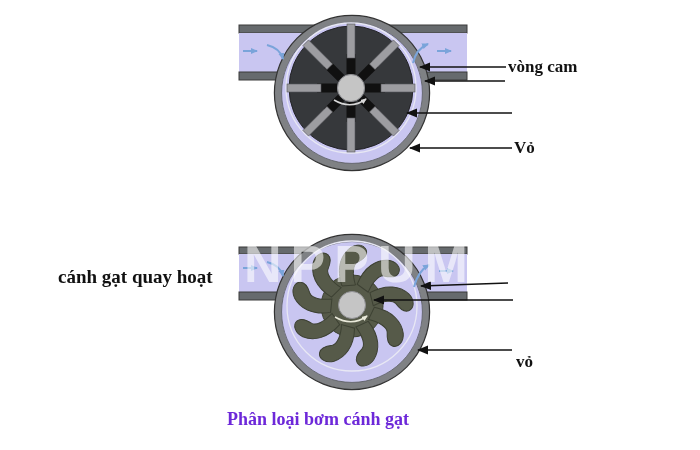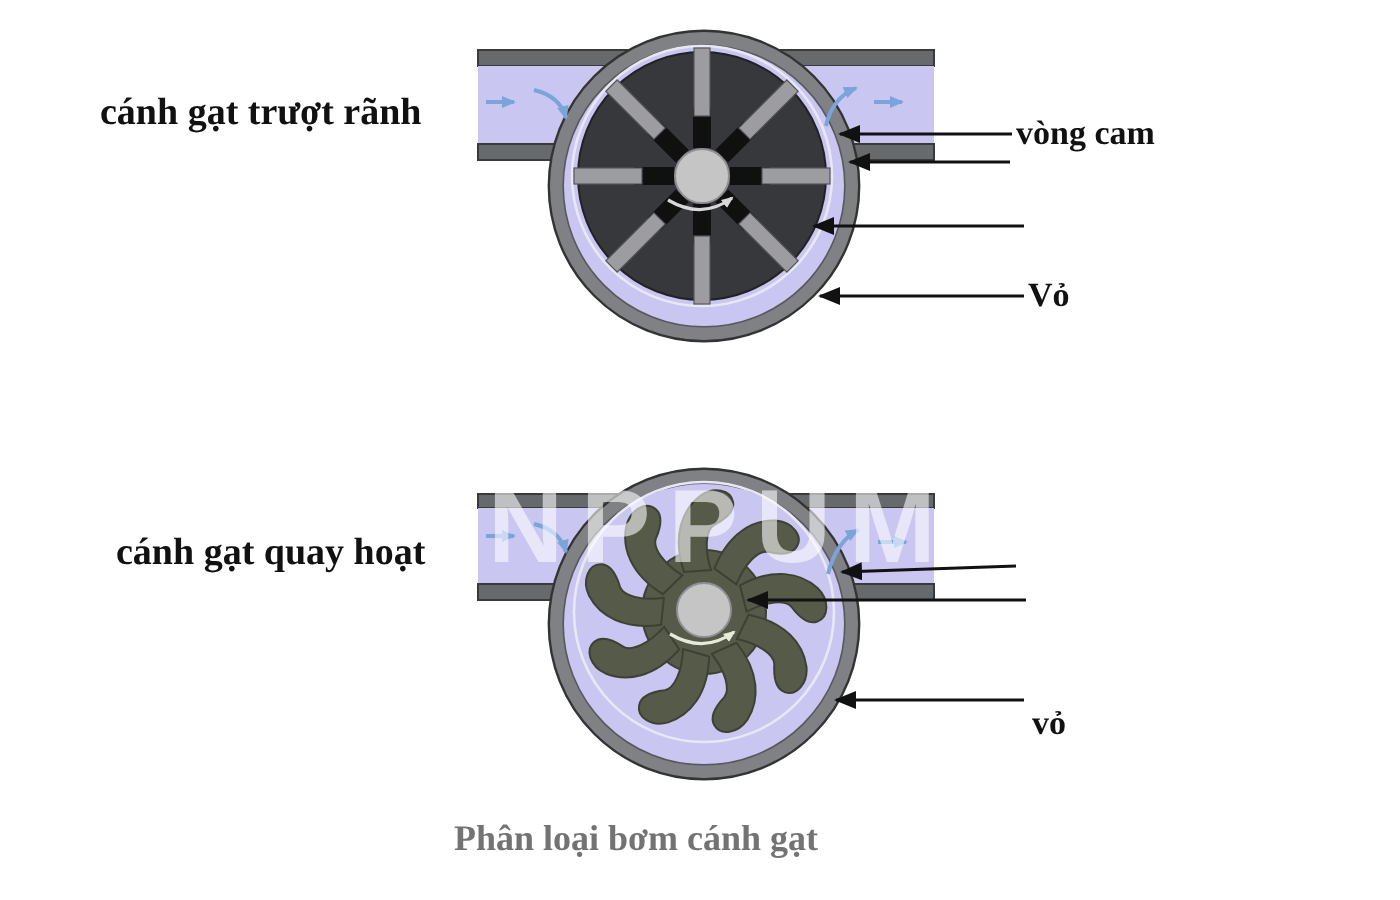--- a/index.html
+++ b/index.html
@@ -20,21 +20,21 @@
   .shaft{fill:var(--shaft,#c5c5c5);stroke:#909094;stroke-width:1;}
   .rot1{fill:none;stroke:var(--rotation_arrow_top,#d8d8d8);stroke-width:1.6;}
   .rot2{fill:none;stroke:var(--rotation_arrow_bottom,#e9e9da);stroke-width:1.6;}
   .flow line,.flow path{stroke:var(--flow_arrow,#7aa4da);stroke-width:2;fill:none;}
   .anno-line line{stroke:var(--annotation,#111111);stroke-width:1.4;}
   .rotor2{fill:var(--rotor_bottom,#565a49);stroke:var(--rotor_bottom_edge,#3d4133);stroke-width:1;}
 
   
   .type-label{position:absolute;font-weight:bold;font-size:19px;color:#111;white-space:nowrap;}
   .anno{position:absolute;font-weight:bold;font-size:17px;line-height:20px;color:#111;white-space:nowrap;}
-  .caption{position:absolute;font-weight:bold;font-size:18px;color:#737373;white-space:nowrap;}
+  .caption{position:absolute;font-weight:bold;font-size:18px;color:#6d28d9;white-space:nowrap;}
   .watermark{position:absolute;left:244px;top:238px;width:232px;text-align:right;
              font-family:"Liberation Sans","DejaVu Sans",sans-serif;font-weight:bold;
              font-size:52px;line-height:52px;letter-spacing:9px;color:rgba(255,255,255,0.58);
              pointer-events:none;}
 </style>
 </head>
 <body>
 
 <div class="canvas">
 
@@ -149,21 +149,20 @@
       <g class="anno-line">
         <line x1="508" y1="283" x2="421" y2="286" marker-end="url(#ah)"></line>
         <line x1="513" y1="300" x2="374" y2="300" marker-end="url(#ah)"></line>
         <line x1="512" y1="350" x2="418" y2="350" marker-end="url(#ah)"></line>
       </g>
     </g>
   </svg>
 
   <div class="watermark">NPPUM</div>
 
-  <div class="type-label" style="left:50px;top:46px">cánh gạt trượt rãnh</div>
   <div class="type-label" style="left:58px;top:266px">cánh gạt quay hoạt</div>
 
   <div class="anno" style="left:508px;top:57px">vòng cam</div>
   <div class="anno" style="left:514px;top:138px">Vỏ</div>
 
   <div class="anno" style="left:516px;top:352px">vỏ</div>
 
   <div class="caption" style="left:218px;top:409px;width:200px;text-align:center">Phân loại bơm cánh gạt</div>
 
 </div>

